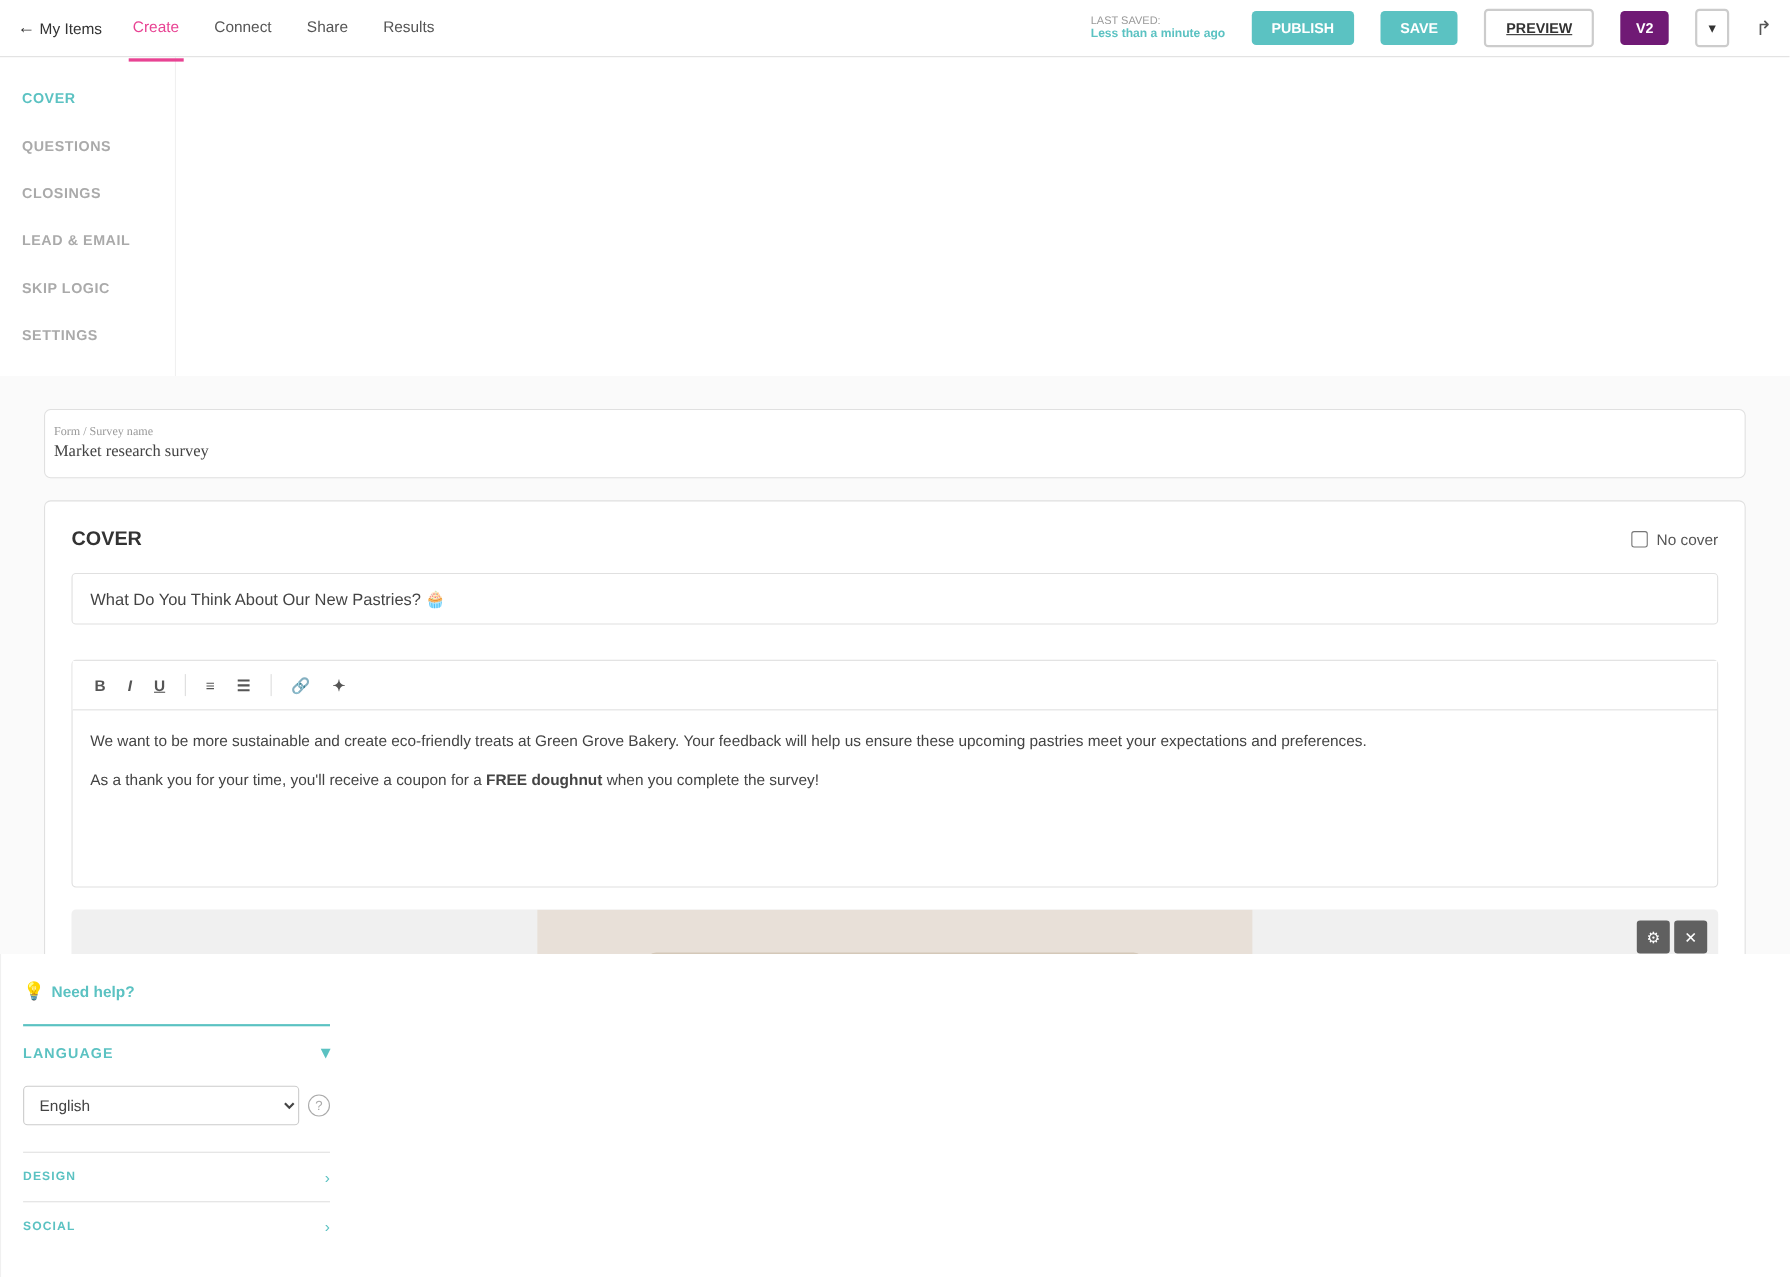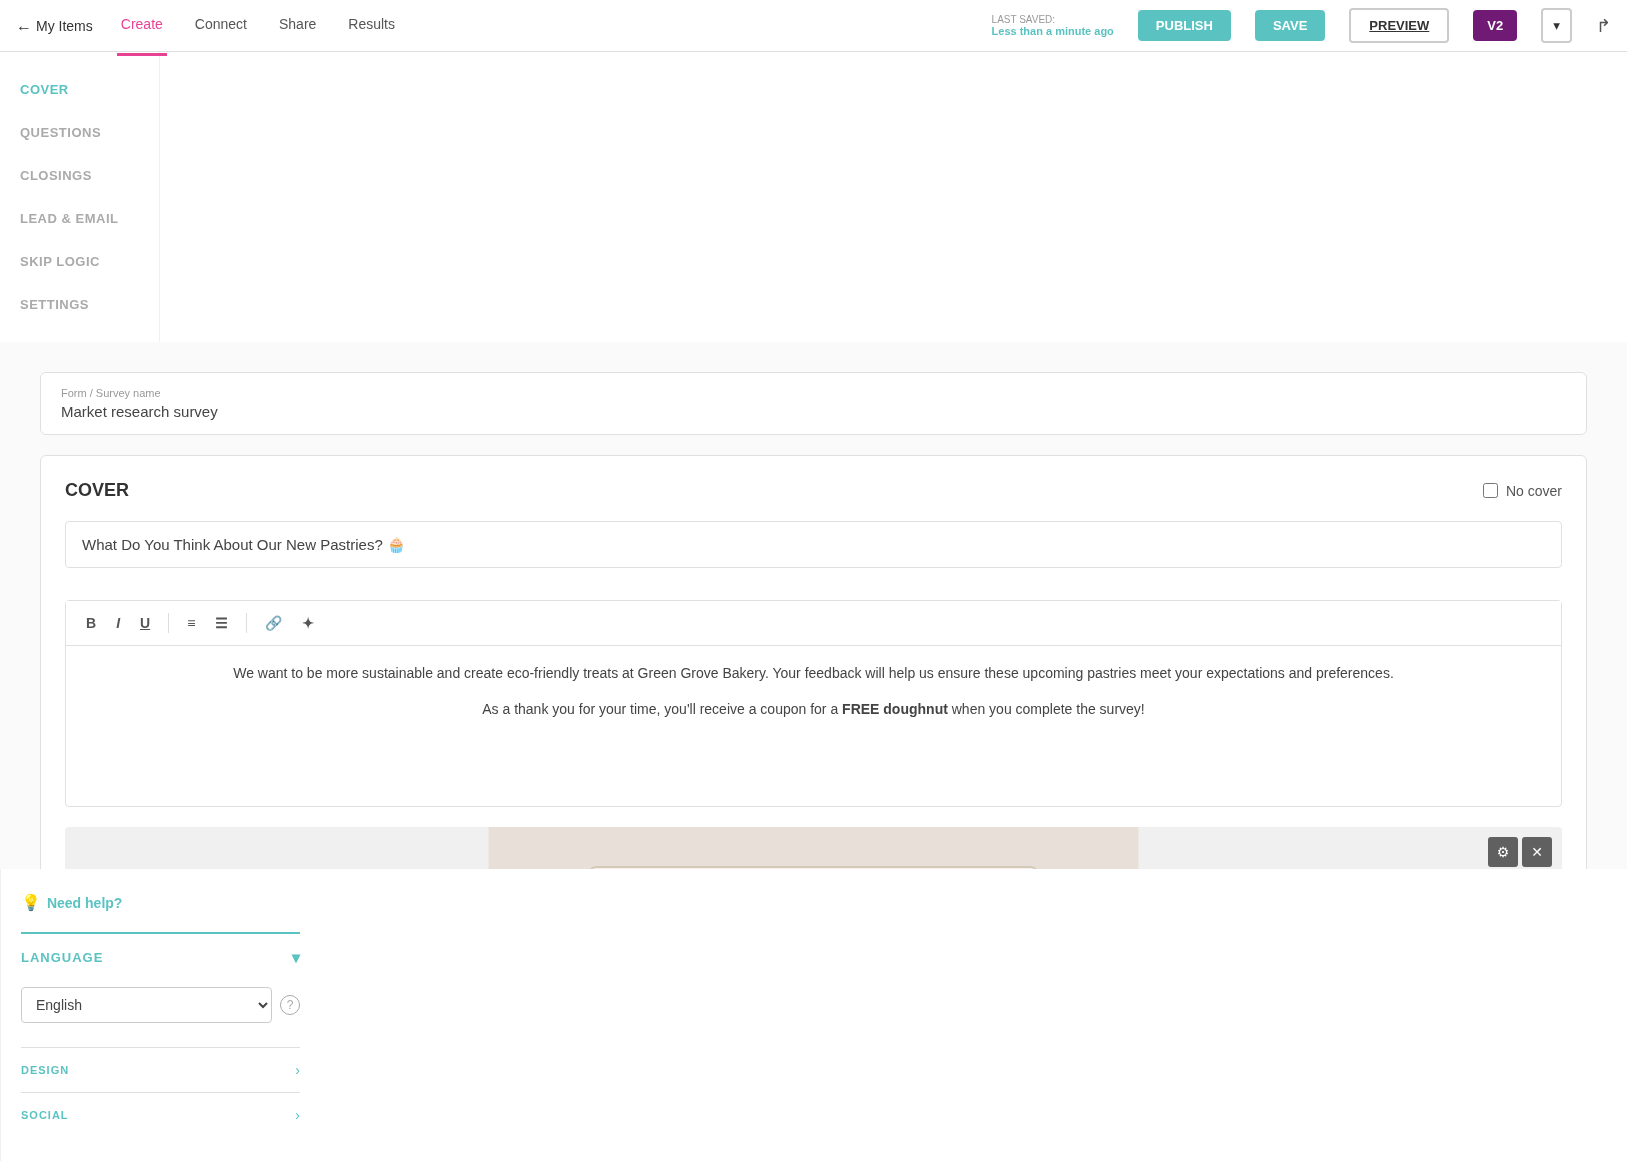--- a/index.html
+++ b/index.html
@@ -66,22 +66,23 @@
       padding: 30px 40px;
       overflow-y: auto;
       background: #fafafa;
     }
 
     
     .form-name-section {
       background: #fff;
       border: 1px solid #e0e0e0;
       border-radius: 6px;
-      padding: 14px 20px;
+      padding: 14px 8px;
       margin-bottom: 20px;
+      font-family: Liberation Serif, serif;
     }
     .form-name-label {
       font-size: 11px;
       color: #999;
       margin-bottom: 4px;
     }
     .form-name-value {
       font-size: 15px;
       color: #444;
     }
@@ -153,21 +154,21 @@
       border-radius: 3px;
     }
     .toolbar-divider { width: 1px; height: 20px; background: #ddd; margin: 0 4px; }
     .rich-text-body {
       padding: 16px;
       min-height: 160px;
       font-size: 14px;
       color: #444;
       line-height: 1.6;
     }
-    .rich-text-body p { margin-bottom: 14px; text-align: center; }
+    .rich-text-body p { margin-bottom: 14px; }
     .rich-text-body p:last-child { margin-bottom: 0; }
 
     
     .image-area {
       position: relative;
       border-radius: 4px;
       overflow: hidden;
       background: #f0f0f0;
     }
     

